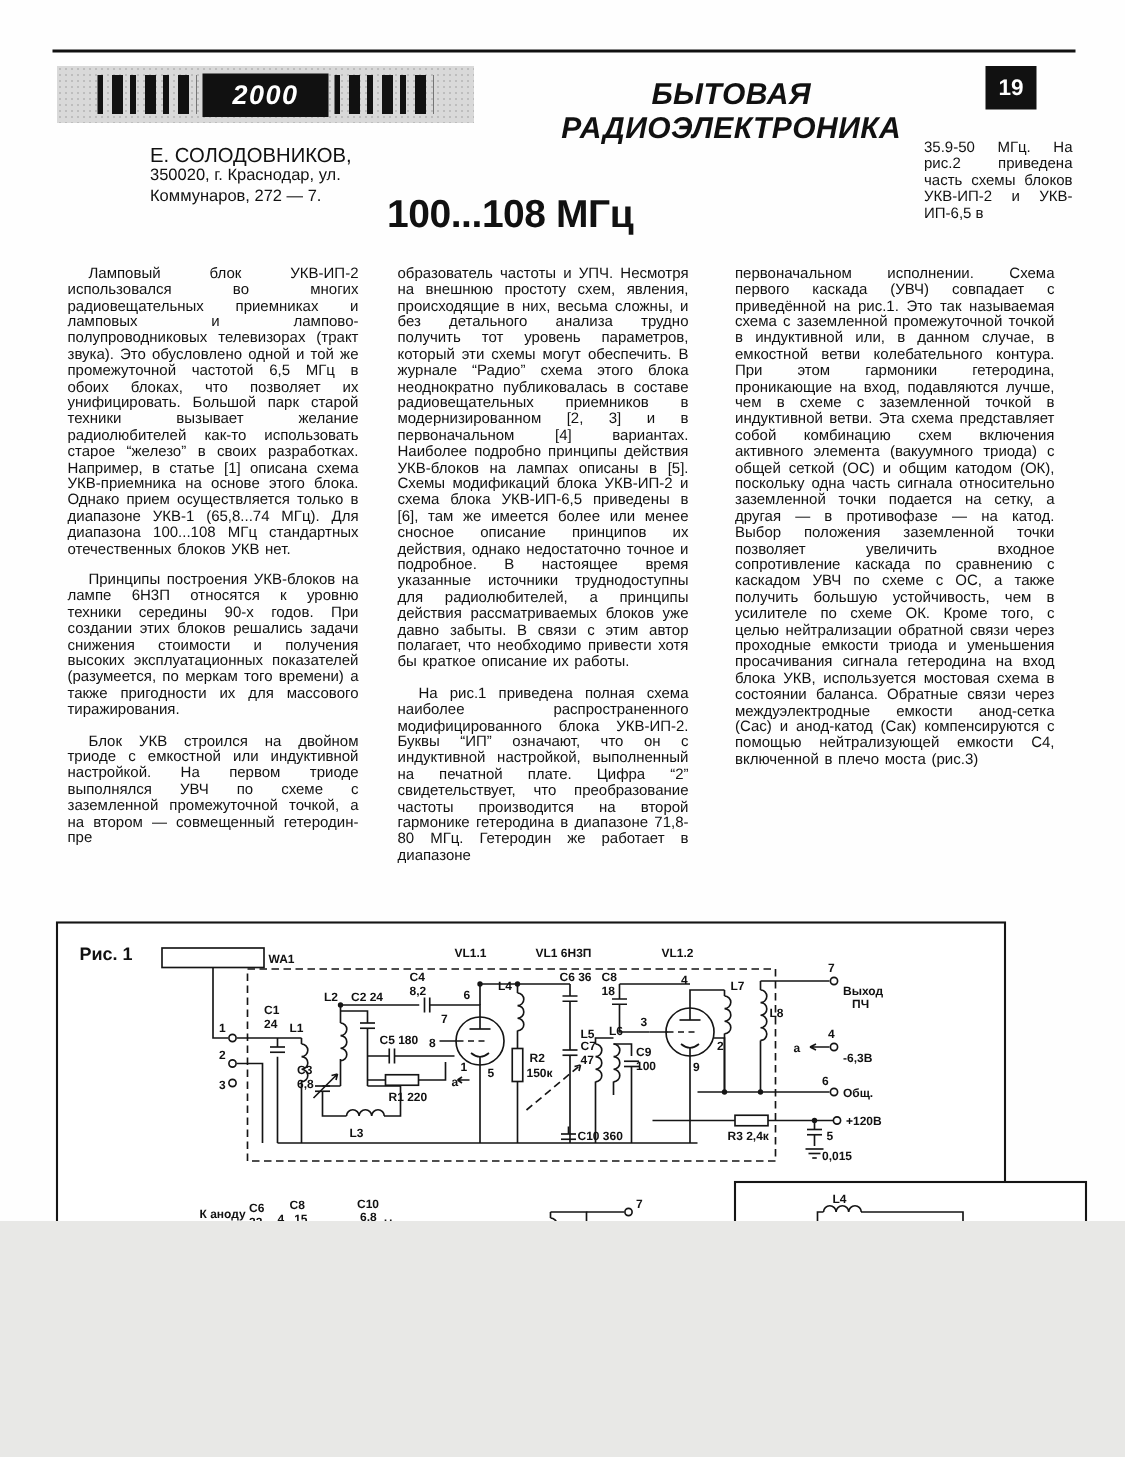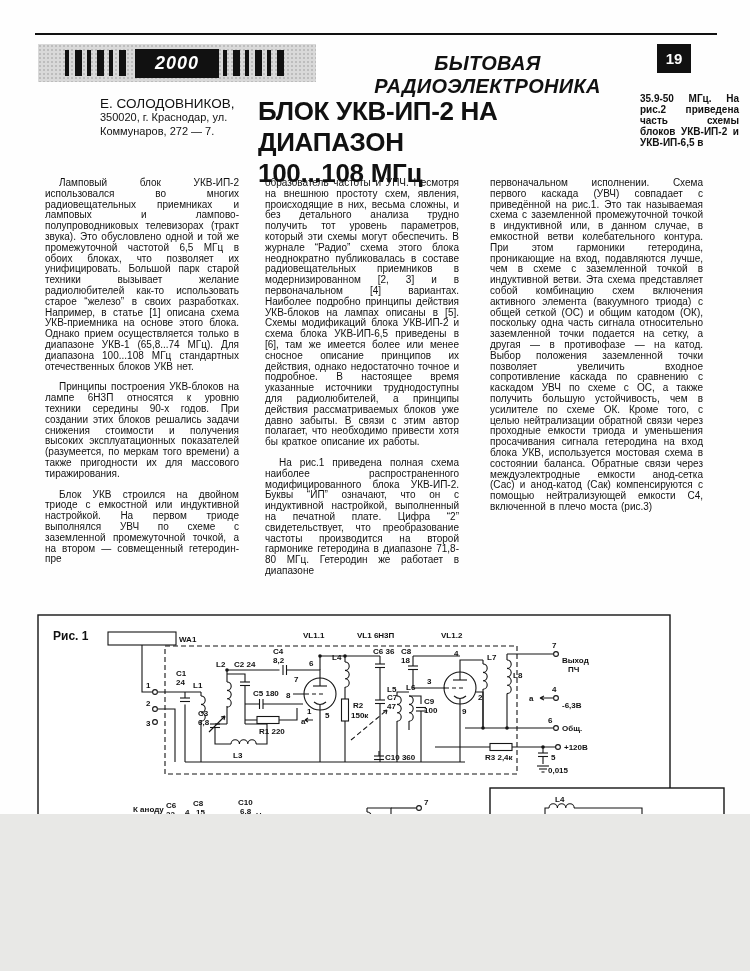--- a/index.html
+++ b/index.html
@@ -13,21 +13,21 @@
   .bars{width:66px;height:26px;background:repeating-linear-gradient(90deg,#111 0 4px,transparent 4px 10px,#111 10px 17px,transparent 17px 22px);}
   .year-box{background:#111;color:#fff;font-weight:bold;font-style:italic;font-size:18px;padding:4px 20px;letter-spacing:1px;}
   .journal{position:absolute;left:330px;top:52px;width:315px;font-size:20px;font-weight:bold;font-style:italic;letter-spacing:.3px;text-align:center;}
   .pagenum{position:absolute;left:657px;top:44px;width:34px;height:29px;background:#111;color:#fff;
       font-weight:bold;font-size:15px;display:flex;align-items:center;justify-content:center;}
   
   .author{position:absolute;left:100px;top:96px;width:165px;}
   .author .name{font-weight:normal;font-size:13.5px;}
   .author .addr{font-size:11px;line-height:13.5px;}
   .title{position:absolute;left:258px;top:96px;width:362px;font-size:26px;line-height:31px;font-weight:bold;letter-spacing:-0.3px;}
-  .snippet{position:absolute;left:640px;top:94px;width:99px;font-size:10px;line-height:10.9px;text-align:justify;font-weight:bold;}
+  .snippet{position:absolute;left:616px;top:94px;width:99px;font-size:10px;line-height:10.9px;text-align:justify;}
   
   .col{position:absolute;top:168px;font-size:10px;line-height:10.8px;max-height:446px;overflow:hidden;}
   .col p{margin:10px;text-align:justify;word-spacing:1px;}
   .col p.ind{text-indent:14px;}
   .c1{left:35px;width:214px;}
   .c2{left:255px;width:214px;}
   .c3{left:480px;width:233px;}
   
   .figs{position:absolute;left:35px;top:612px;}
   svg{display:block;}
@@ -57,21 +57,21 @@
   </div>
   <div class="journal">БЫТОВАЯ РАДИОЭЛЕКТРОНИКА</div>
   <div class="pagenum">19</div>
 
   <div class="author">
     <div class="name">Е. СОЛОДОВНИКОВ,</div>
     <div class="addr">350020, г. Краснодар, ул.</div>
     <div class="addr">Коммунаров, 272 — 7.</div>
   </div>
   <h2 class="title" style="margin:0;">
-    <span>БЛОК УКВ-ИП-2 НА ДИАПАЗОН</span><br>
+    <br>
     <span>100...108 МГц</span>
   </h2>
   <div class="snippet">35.9-50 МГц. На рис.2 приведена часть схемы блоков УКВ-ИП-2 и УКВ-ИП-6,5 в</div>
 
   <div class="col c1">
     <p class="ind">Ламповый блок УКВ-ИП-2 использовался во многих радиовещательных приемниках и ламповых и лампово-полупроводниковых телевизорах (тракт звука). Это обусловлено одной и той же промежуточной частотой 6,5 МГц в обоих блоках, что позволяет их унифицировать. Большой парк старой техники вызывает желание радиолюбителей как-то использовать старое “железо” в своих разработках. Например, в статье [1] описана схема УКВ-приемника на основе этого блока. Однако прием осуществляется только в диапазоне УКВ-1 (65,8...74 МГц). Для диапазона 100...108 МГц стандартных отечественных блоков УКВ нет.</p>
     <p class="ind">Принципы построения УКВ-блоков на лампе 6Н3П относятся к уровню техники середины 90-х годов. При создании этих блоков решались задачи снижения стоимости и получения высоких эксплуатационных показателей (разумеется, по меркам того времени) а также пригодности их для массового тиражирования.</p>
     <p class="ind">Блок УКВ строился на двойном триоде с емкостной или индуктивной настройкой. На первом триоде выполнялся УВЧ по схеме с заземленной промежуточной точкой, а на втором — совмещенный гетеродин-пре</p>
   </div>
   <div class="col c2">

